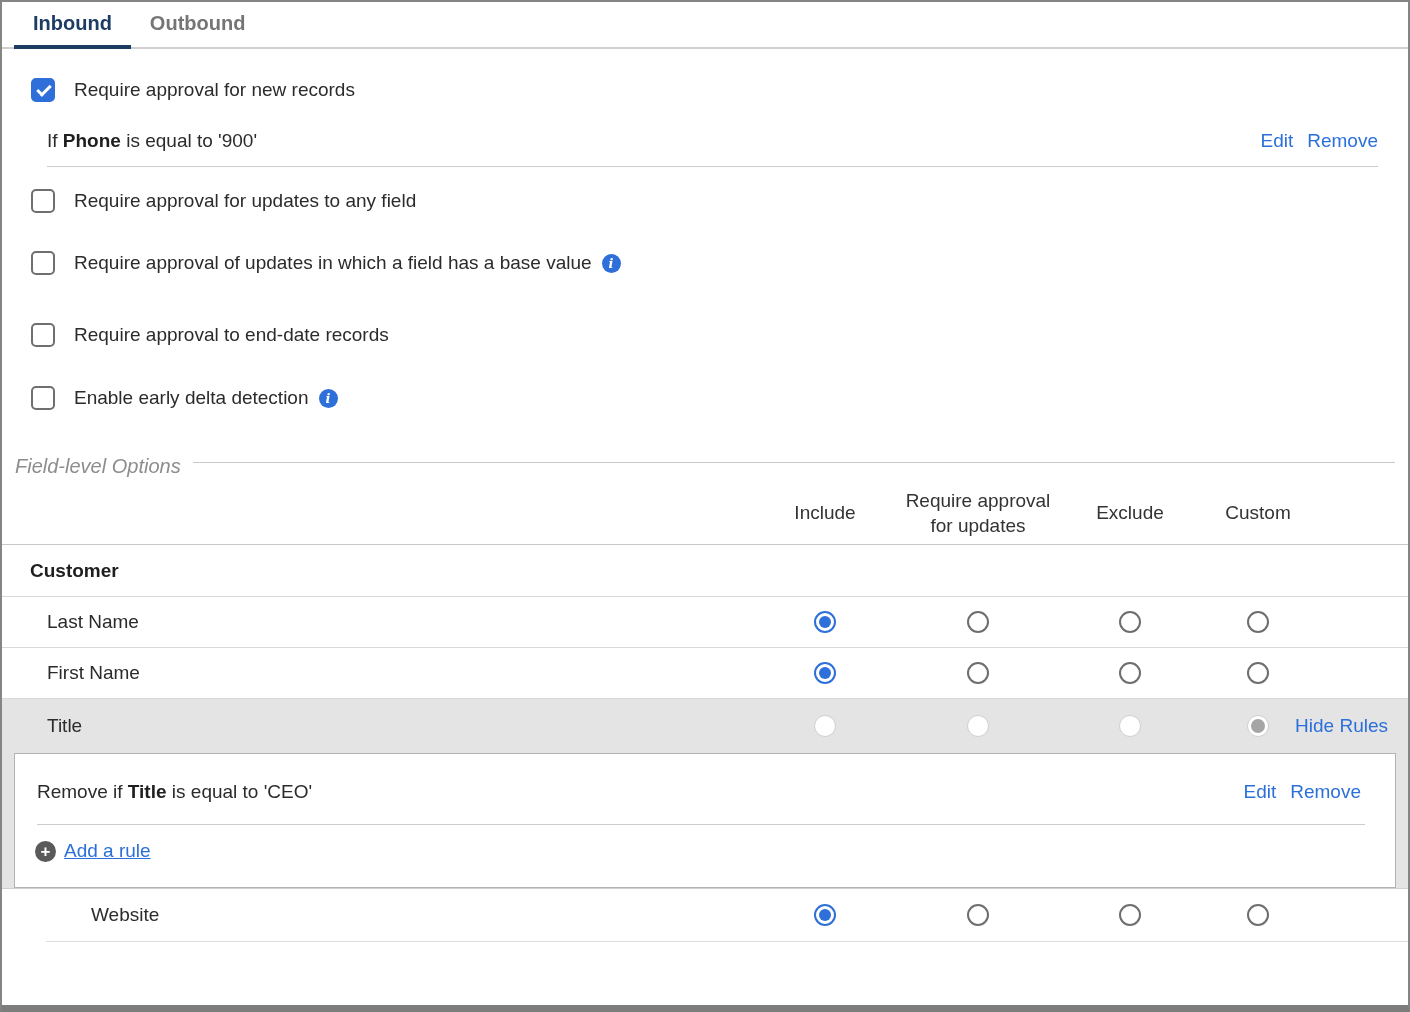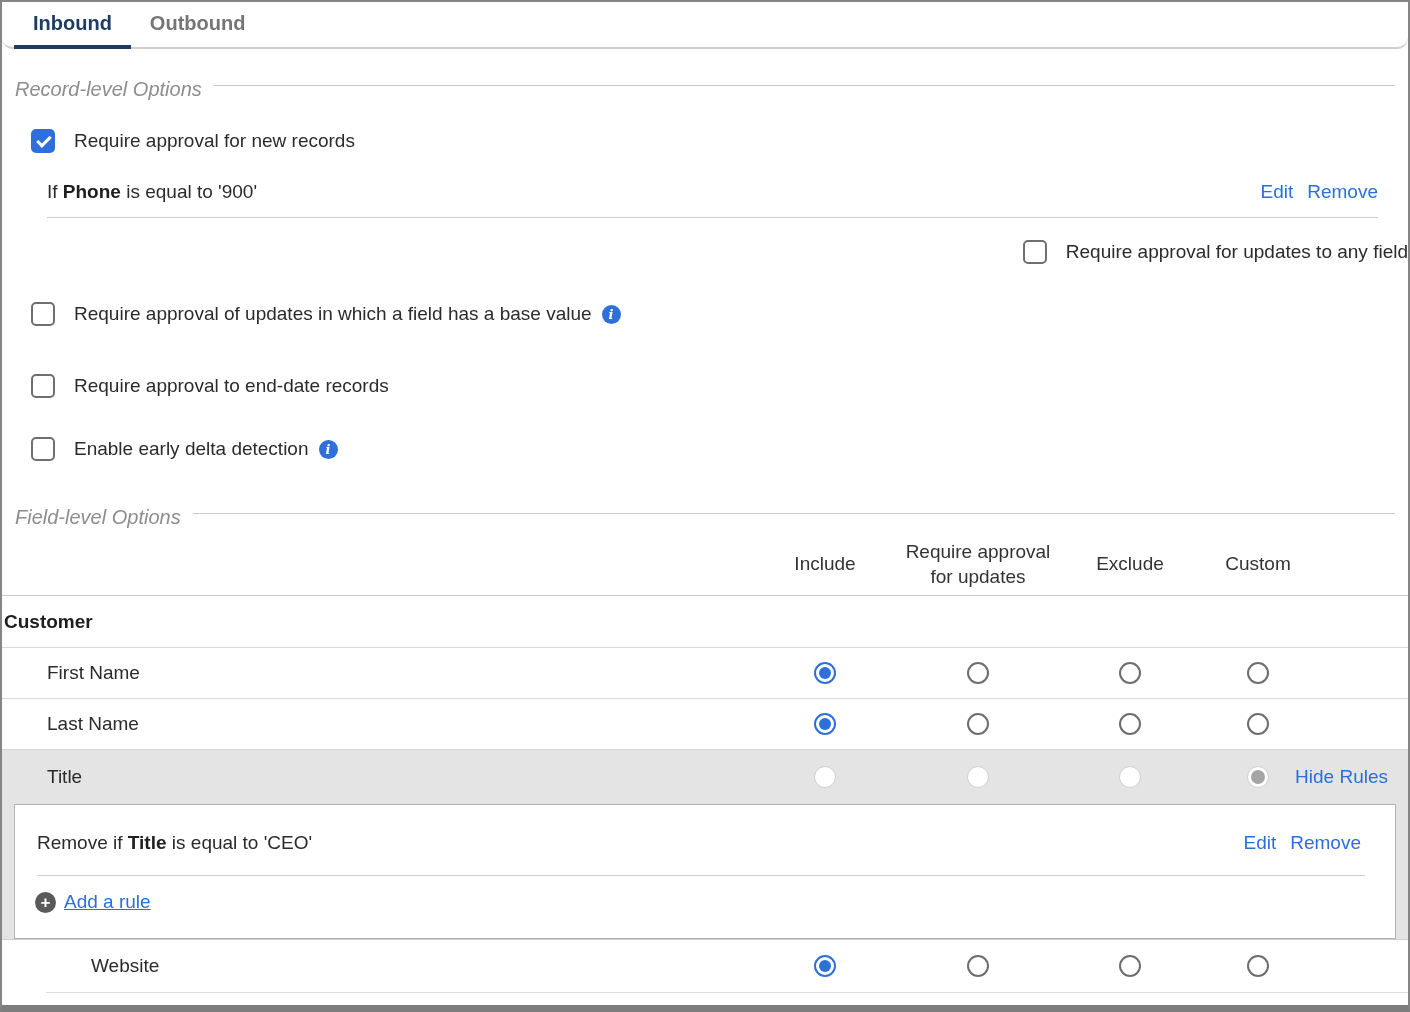--- a/index.html
+++ b/index.html
@@ -15,21 +15,21 @@
   *{box-sizing:border-box;}
   html,body{margin:0;padding:0;background:#fff;}
   body{font-family:"Liberation Sans","DejaVu Sans",sans-serif;color:var(--text);}
   .app{
     width:1410px;height:1012px;
     border:2px solid #858585;border-bottom:7px solid #7d7d7d;
     background:#fff;position:relative;overflow:hidden;
   }
 
   
-  .tabs{display:flex;align-items:stretch;height:47px;border-bottom:2px solid #cfcfcf;padding-left:12px;border-radius:11px;}
+  .tabs{display:flex;align-items:stretch;height:47px;border-bottom:2px solid #cfcfcf;padding-left:12px;}
   .tab{display:flex;align-items:center;padding:0 19px;font-size:20px;cursor:pointer;margin-bottom:-2px;}
   .tab.active{color:var(--tab-active);font-weight:700;border-bottom:4px solid var(--tab-active);}
   .tab.inactive{color:var(--tab-inactive);font-weight:600;border-bottom:4px solid transparent;}
 
   
   .legend{display:flex;align-items:flex-start;margin:30px 13px 0 13px;color:var(--muted);
           font-style:italic;font-size:20px;line-height:21px;}
   .legend .lg-line{flex:1;height:1px;background:#c9c9c9;margin:6px 0 0 12px;}
 
   
@@ -52,21 +52,21 @@
   .links{display:flex;gap:14px;}
   .link{color:var(--link);cursor:pointer;font-size:19px;}
 
   
   .cols{display:flex;align-items:center;}
   .c{display:flex;justify-content:center;align-items:center;flex:0 0 auto;}
   .c1{width:150px;} .c2{width:156px;} .c3{width:148px;} .c4{width:108px;} .ctail{width:96px;}
   .thead{margin-top:6px;min-height:62px;border-bottom:1px solid #c9c9c9;font-size:19px;color:#333;}
   .thead .tlabel{flex:1;}
   .th{text-align:center;line-height:1.3;}
-  .group-row{height:52px;display:flex;align-items:center;padding-left:2px;font-size:19px;
+  .group-row{height:52px;display:flex;align-items:center;padding-left:28px;font-size:19px;
     font-weight:700;border-bottom:1px solid var(--line);color:#1e1e1e;}
   .frow{min-height:51px;border-bottom:1px solid var(--line);font-size:19px;}
   .frow .flabel{flex:1;padding-left:45px;}
   .radio{width:22px;height:22px;border-radius:50%;background:#fff;position:relative;cursor:pointer;}
   .radio.off{border:2px solid #6e6e6e;}
   .radio.sel{border:2px solid var(--accent);}
   .radio.sel::after{content:'';position:absolute;inset:3px;border-radius:50%;background:var(--accent);}
   .radio.dis{border:1px solid #cfcfcf;cursor:default;}
   .radio.dis-sel{border:1px solid #cfcfcf;cursor:default;}
   .radio.dis-sel::after{content:'';position:absolute;inset:3px;border-radius:50%;background:#a5a5a5;}
@@ -87,39 +87,35 @@
 </head>
 <body>
 
 <div class="app">
 
   <div class="tabs">
     <div class="tab active">Inbound</div>
     <div class="tab inactive">Outbound</div>
   </div>
 
-  <div class="legend">
-    <span>Record-level Options</span>
-    <span class="lg-line"></span>
-  </div>
 
   <div class="cb-row" style="margin-top:29px;">
     <span class="checkbox checked"></span>
     <span class="cb-label">Require approval for new records</span>
   </div>
 
   <div class="rule-row">
     <span class="rule-text"><span>If </span><b>Phone</b><span> is equal to '900'</span></span>
     <span class="links">
       <span class="link">Edit</span>
       <span class="link">Remove</span>
     </span>
   </div>
 
-  <div class="cb-row" style="margin-top:22px;justify-content:flex-end;">
+  <div class="cb-row" style="margin-top:22px;">
     <span class="checkbox unchecked"></span>
     <span class="cb-label">Require approval for updates to any field</span>
   </div>
 
   <div class="cb-row" style="margin-top:38px;">
     <span class="checkbox unchecked"></span>
     <span class="cb-label">Require approval of updates in which a field has a base value</span>
     <span class="info-icon">i</span>
   </div>
 
@@ -144,38 +140,38 @@
     <span class="c c1 th">Include</span>
     <span class="c c2 th">Require approval for updates</span>
     <span class="c c3 th">Exclude</span>
     <span class="c c4 th">Custom</span>
     <span class="ctail"></span>
   </div>
 
   <div class="group-row">Customer</div>
 
   <div class="cols frow">
-    <span class="flabel">First Name</span>
+    <span class="flabel">Last Name</span>
     <span class="c c1">
         <span class="radio sel"></span>
       </span>
     <span class="c c2">
         <span class="radio off"></span>
       </span>
     <span class="c c3">
         <span class="radio off"></span>
       </span>
     <span class="c c4">
         <span class="radio off"></span>
       </span>
     <span class="ctail"></span>
   </div>
 
   <div class="cols frow">
-    <span class="flabel">Last Name</span>
+    <span class="flabel">First Name</span>
     <span class="c c1">
         <span class="radio sel"></span>
       </span>
     <span class="c c2">
         <span class="radio off"></span>
       </span>
     <span class="c c3">
         <span class="radio off"></span>
       </span>
     <span class="c c4">

